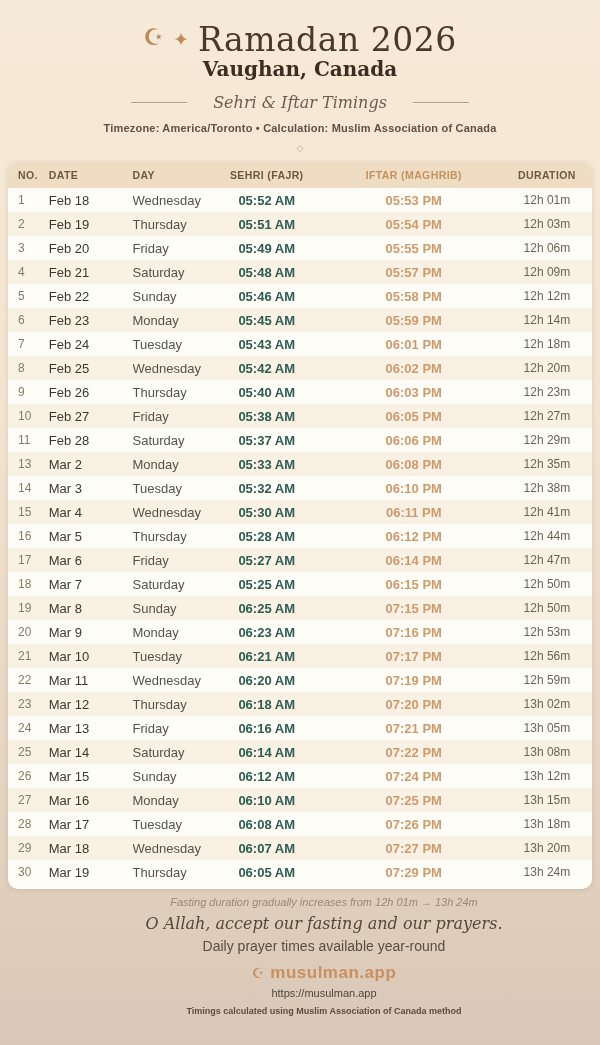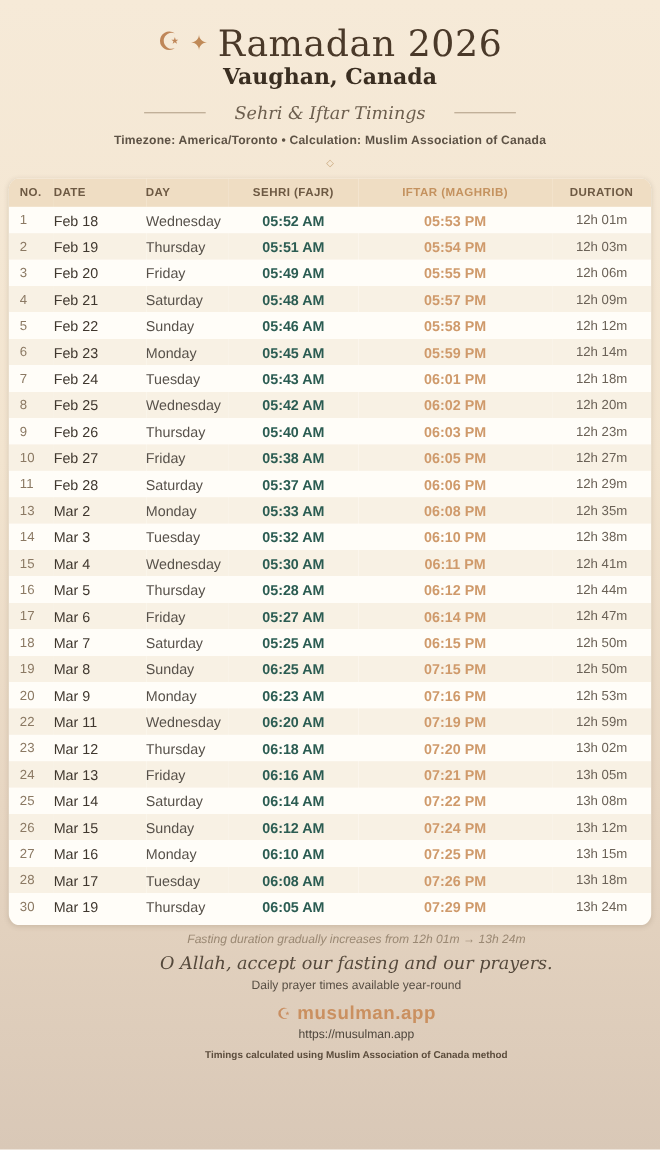--- a/index.html
+++ b/index.html
@@ -40,21 +40,21 @@
   td.cell-no { padding-left:10px; font-size:12px; color:#8b7963; }
   td.cell-date { color:#3f372e; }
   td.cell-day { color:#57514a; }
   td.cell-sehri { text-align:center; font-weight:bold; color:#2b5c52; }
   td.cell-iftar { text-align:center; font-weight:bold; color:#cf9a6b; }
   td.cell-duration { text-align:center; font-size:12px; color:#6b6257; }
 
   .footer { text-align:center;padding-left:48px; }
   .fasting-note { margin-top:7px; font-style:italic; font-size:11px; color:#9a8873; }
   .dua { margin-top:6px; font-family:"DejaVu Serif", serif; font-style:italic; font-size:16px; color:#54483b; }
-  .availability { margin-top:5px; font-size:11px; color:#574e43; }
+  .availability { margin-top:5px; font-size:14px; color:#574e43; }
   .brand-row { margin-top:9px; display:flex; justify-content:center; align-items:center; gap:6px; }
   .brand-crescent { color:#c98f62; font-size:14px; }
   .brand-name { font-size:17px; font-weight:bold; color:#ca9060; letter-spacing:.5px; }
   .site-url { margin-top:4px; font-size:11px; color:#4e463c; }
   .method-note { margin-top:7px; font-size:9px; font-weight:bold; color:#5b4c3c; }
 </style>
 </head>
 <body>
 
 <div class="header">
@@ -240,20 +240,28 @@
         </tr>
         <tr>
           <td class="cell-no">20</td>
           <td class="cell-date">Mar 9</td>
           <td class="cell-day">Monday</td>
           <td class="cell-sehri">06:23 AM</td>
           <td class="cell-iftar">07:16 PM</td>
           <td class="cell-duration">12h 53m</td>
         </tr>
         <tr>
+          <td class="cell-no">21</td>
+          <td class="cell-date">Mar 10</td>
+          <td class="cell-day">Tuesday</td>
+          <td class="cell-sehri">06:21 AM</td>
+          <td class="cell-iftar">07:17 PM</td>
+          <td class="cell-duration">12h 56m</td>
+        </tr>
+        <tr>
           <td class="cell-no">22</td>
           <td class="cell-date">Mar 11</td>
           <td class="cell-day">Wednesday</td>
           <td class="cell-sehri">06:20 AM</td>
           <td class="cell-iftar">07:19 PM</td>
           <td class="cell-duration">12h 59m</td>
         </tr>
         <tr>
           <td class="cell-no">23</td>
           <td class="cell-date">Mar 12</td>
@@ -294,20 +302,28 @@
           <td class="cell-iftar">07:25 PM</td>
           <td class="cell-duration">13h 15m</td>
         </tr>
         <tr>
           <td class="cell-no">28</td>
           <td class="cell-date">Mar 17</td>
           <td class="cell-day">Tuesday</td>
           <td class="cell-sehri">06:08 AM</td>
           <td class="cell-iftar">07:26 PM</td>
           <td class="cell-duration">13h 18m</td>
+        </tr>
+        <tr>
+          <td class="cell-no">29</td>
+          <td class="cell-date">Mar 18</td>
+          <td class="cell-day">Wednesday</td>
+          <td class="cell-sehri">06:07 AM</td>
+          <td class="cell-iftar">07:27 PM</td>
+          <td class="cell-duration">13h 20m</td>
         </tr>
         <tr>
           <td class="cell-no">30</td>
           <td class="cell-date">Mar 19</td>
           <td class="cell-day">Thursday</td>
           <td class="cell-sehri">06:05 AM</td>
           <td class="cell-iftar">07:29 PM</td>
           <td class="cell-duration">13h 24m</td>
         </tr>
       </tbody>

